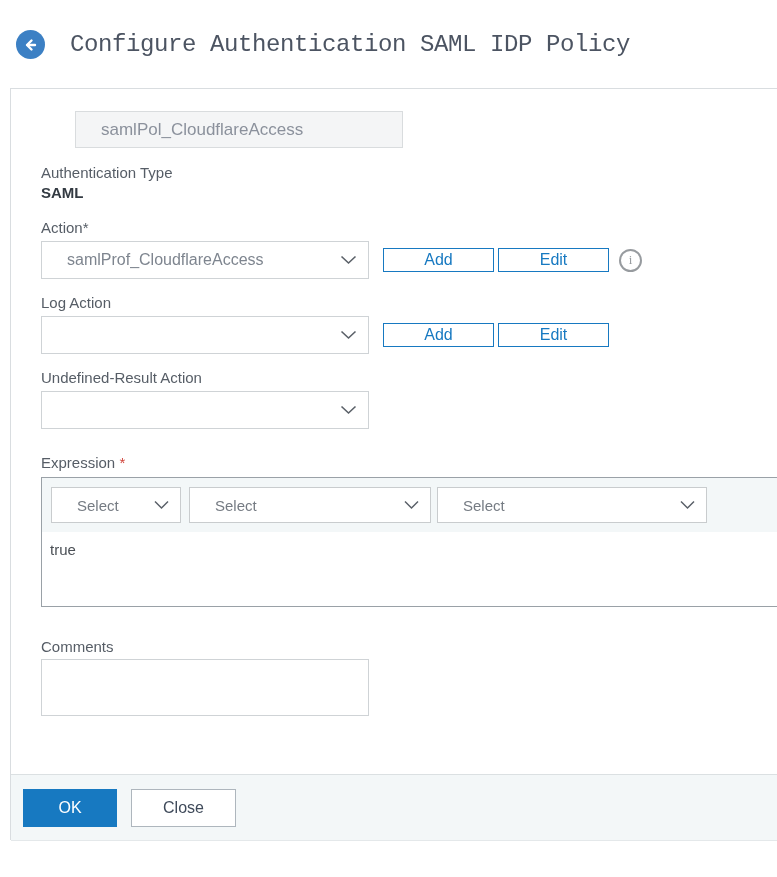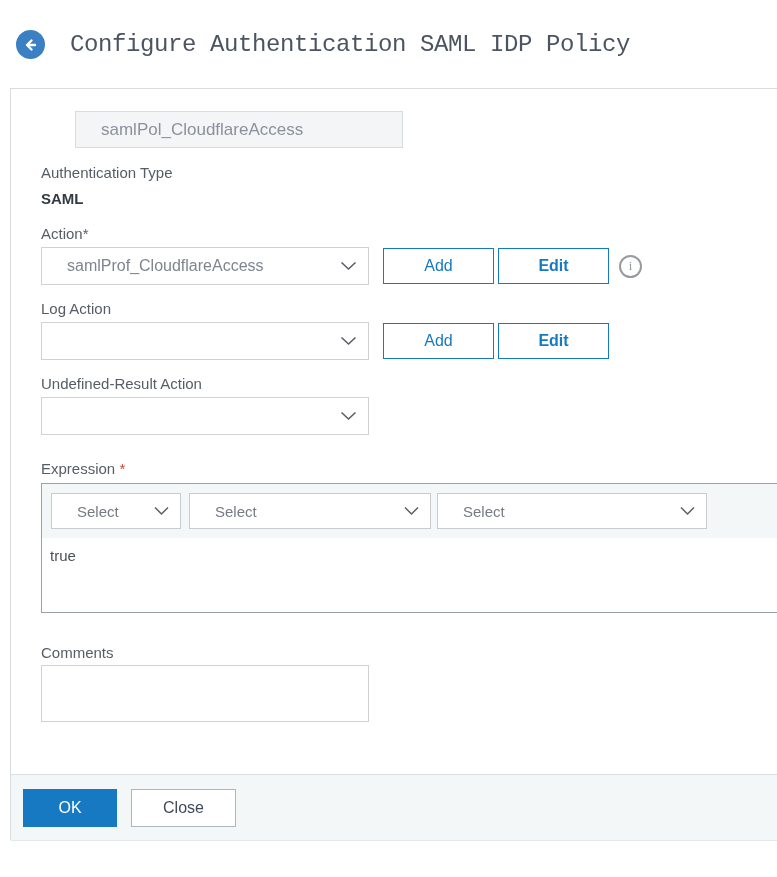--- a/index.html
+++ b/index.html
@@ -32,25 +32,25 @@
   .auth-type-value { font-size:15px; font-weight:700; color:#333a42; margin-top:-3px; margin-bottom:18px; }
 
   .row { display:flex; align-items:center; margin-bottom:15px; }
 
   .select-box { position:relative; width:328px; height:38px; border:1px solid #cfd3d6;
                 background:#fff; display:flex; align-items:center; padding-left:25px;
                 color:#7e858f; font-size:16px; cursor:pointer; }
   .select-box .chev { position:absolute; right:11px; top:50%; transform:translateY(-50%);
                       display:flex; }
 
-  .btn-outline { width:111px; height:36px; border:1px solid #1779c1; background:#fff;
+  .btn-outline { width:111px; height:24px; border:1px solid #1779c1; background:#fff;
                  color:#1779c1; font-size:16px; display:flex; align-items:center;
                  justify-content:center; cursor:pointer;
                  font-family:"Liberation Sans", sans-serif; }
-  .ml14 { margin-left:14px; } .ml4 { margin-left:4px;font-weight:bold; }
+  .ml14 { margin-left:14px; } .ml4 { margin-left:4px; }
 
   .info-icon { width:23px; height:23px; border:2px solid #979b9f; border-radius:50%;
                color:#979b9f; font-size:13px; display:flex; align-items:center;
                justify-content:center; margin-left:10px;
                font-family:"Liberation Serif", serif; font-style:normal; }
 
   .mb24 { margin-bottom:25px; }
 
   
   .expr-label { margin-bottom:6px; }
@@ -97,21 +97,21 @@
 </div>
 
 <div class="panel">
   <div class="panel-content">
 
     <div class="group">
       <input class="text-input" type="text" readonly="" value="samlPol_CloudflareAccess" style="">
     </div>
 
     <div>
-      <label class="field-label" style="margin-bottom:12px;">Authentication Type</label>
+      <label class="field-label" style="margin-bottom:6px;">Authentication Type</label>
       <div class="auth-type-value">SAML</div>
     </div>
 
     <div>
       <label class="field-label" style="margin-bottom:5px;">Action*</label>
       <div class="row">
         <div class="select-box">
           <span>samlProf_CloudflareAccess</span>
           <span class="chev">
             <svg width="17" height="10" viewBox="0 0 17 10">

